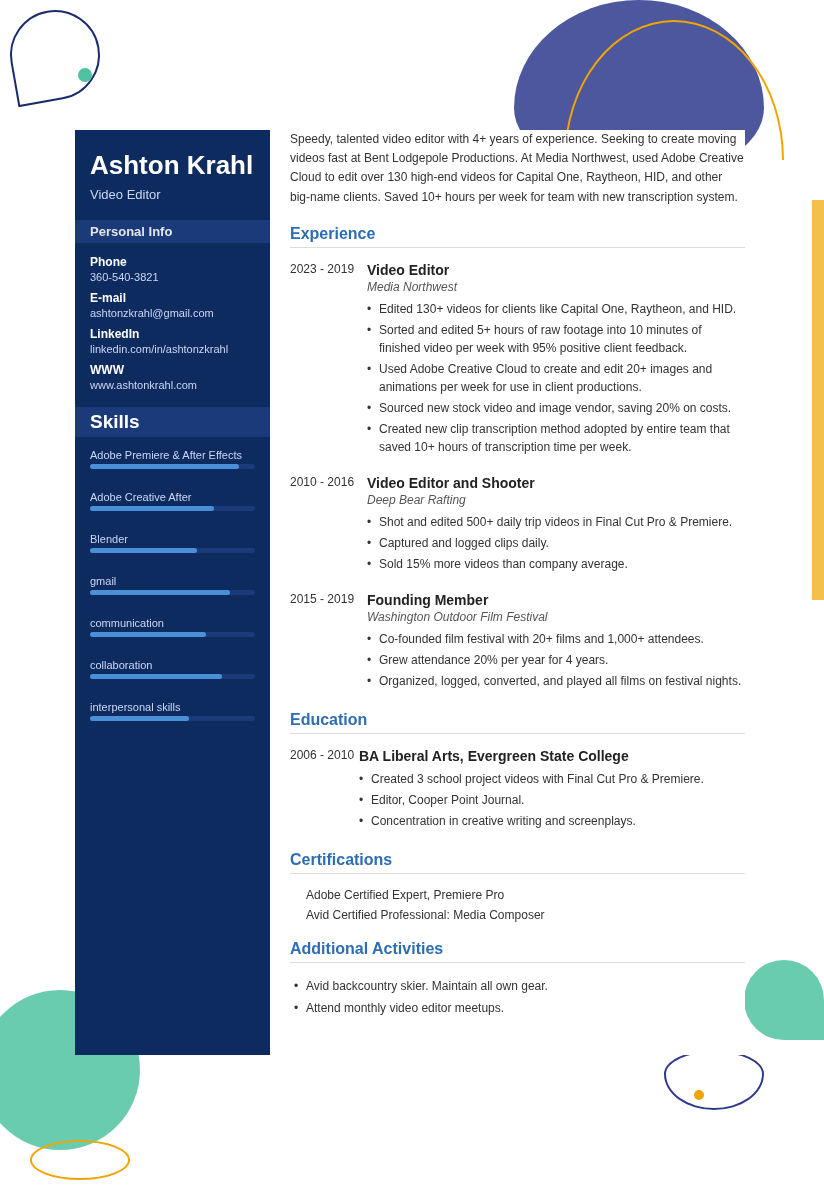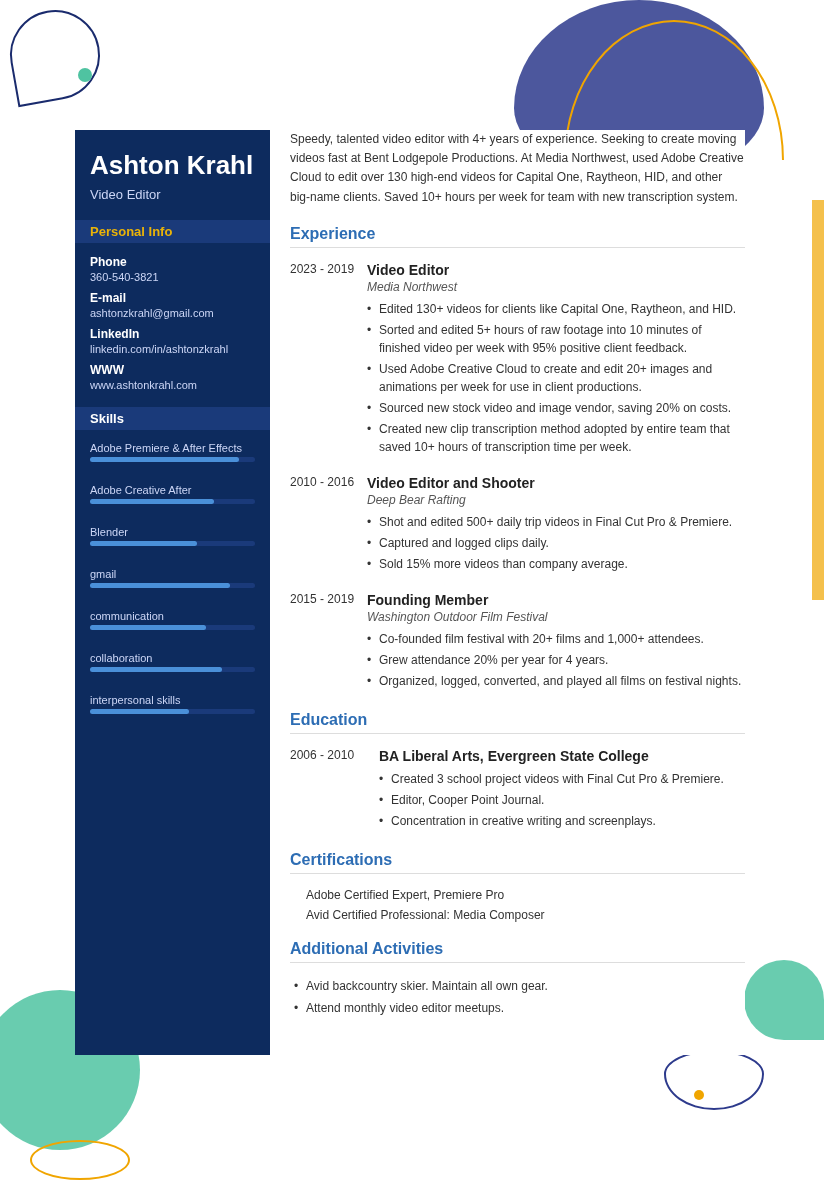--- a/index.html
+++ b/index.html
@@ -118,21 +118,21 @@
 
     .sidebar-title {
       font-size: 13px;
       color: #ccd6f6;
       margin-bottom: 18px;
     }
 
     .sidebar-section-title {
       font-size: 13px;
       font-weight: bold;
-      color: #eab308;
+      color: #e5e5e5;
       background: #1a3a7a;
       padding: 4px 4px;
       margin-bottom: 12px;
       margin-left: -15px;
       margin-right: -15px;
       padding-left: 15px;
     }
 
     .contact-label {
       font-size: 12px;
@@ -142,21 +142,21 @@
       margin-top: 8px;
     }
 
     .contact-value {
       font-size: 11px;
       color: #ccd6f6;
       margin-bottom: 4px;
     }
 
     .skills-section-title {
-      font-size: 13px;
+      font-size: 19px;
       font-weight: bold;
       color: #fff;
       background: #1a3a7a;
       padding: 4px 0;
       margin-top: 16px;
       margin-bottom: 12px;
       margin-left: -15px;
       margin-right: -15px;
       padding-left: 15px;
     }
@@ -264,21 +264,21 @@
 
     .cert-entry {
       font-size: 12px;
       color: #333;
       padding-left: 16px;
       margin-bottom: 6px;
     }
 
     .edu-entry {
       display: flex;
-      gap: 24px;
+      gap: 4px;
       margin-bottom: 6px;
     }
 
     .edu-date {
       font-size: 12px;
       color: #333;
       min-width: 65px;
       flex-shrink: 0;
     }
 

